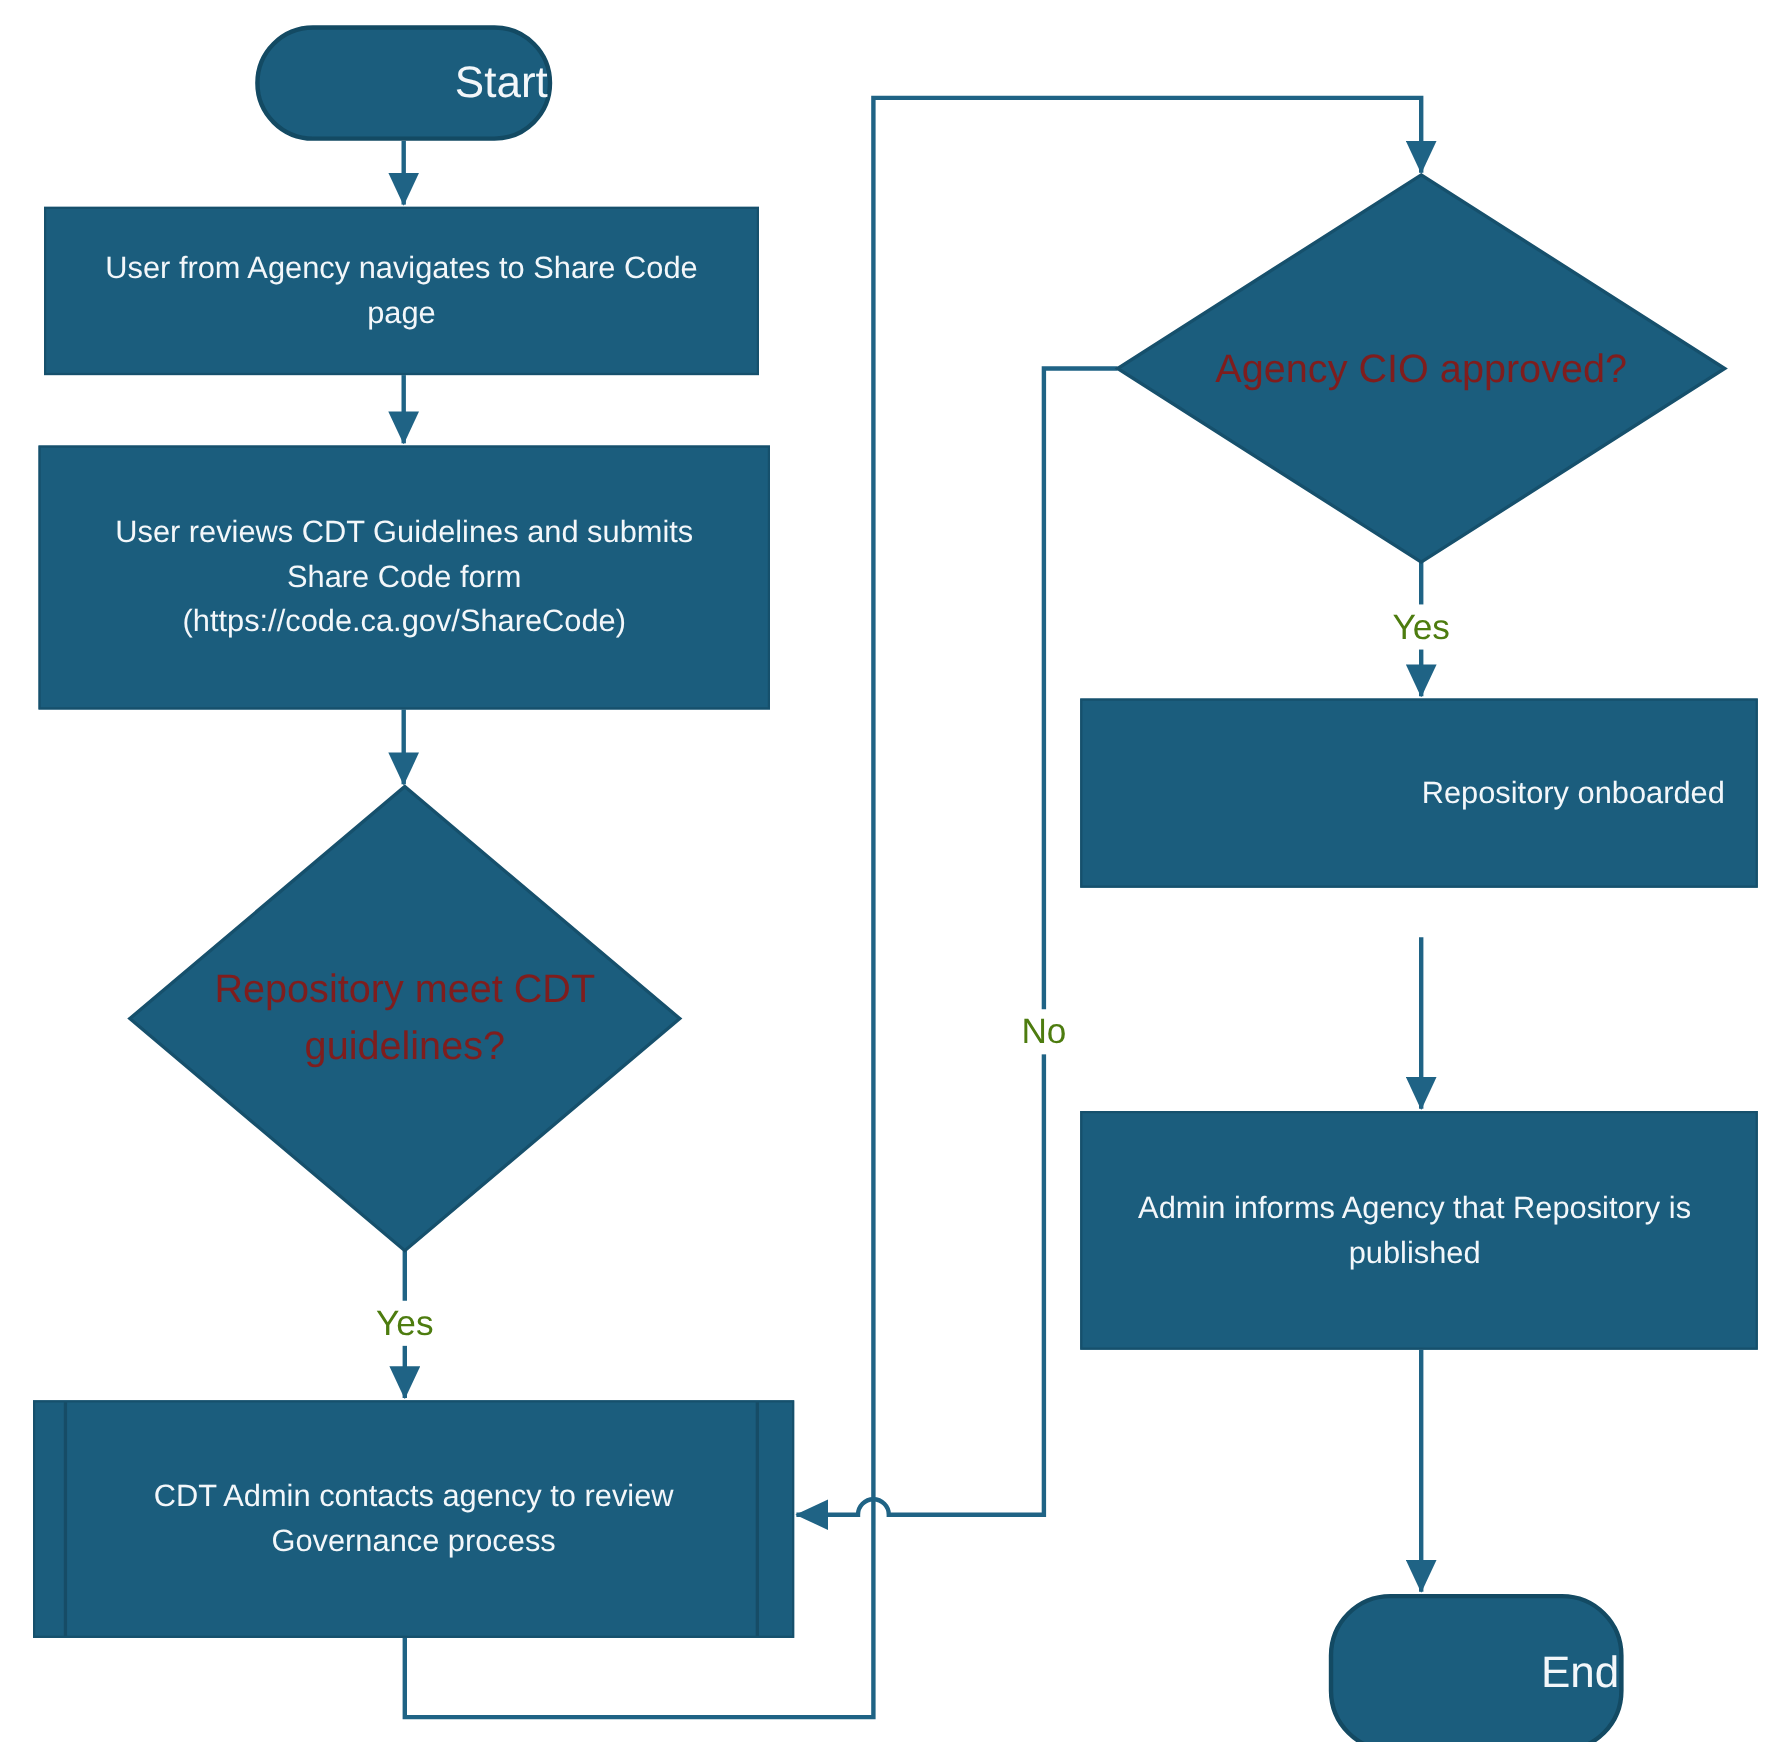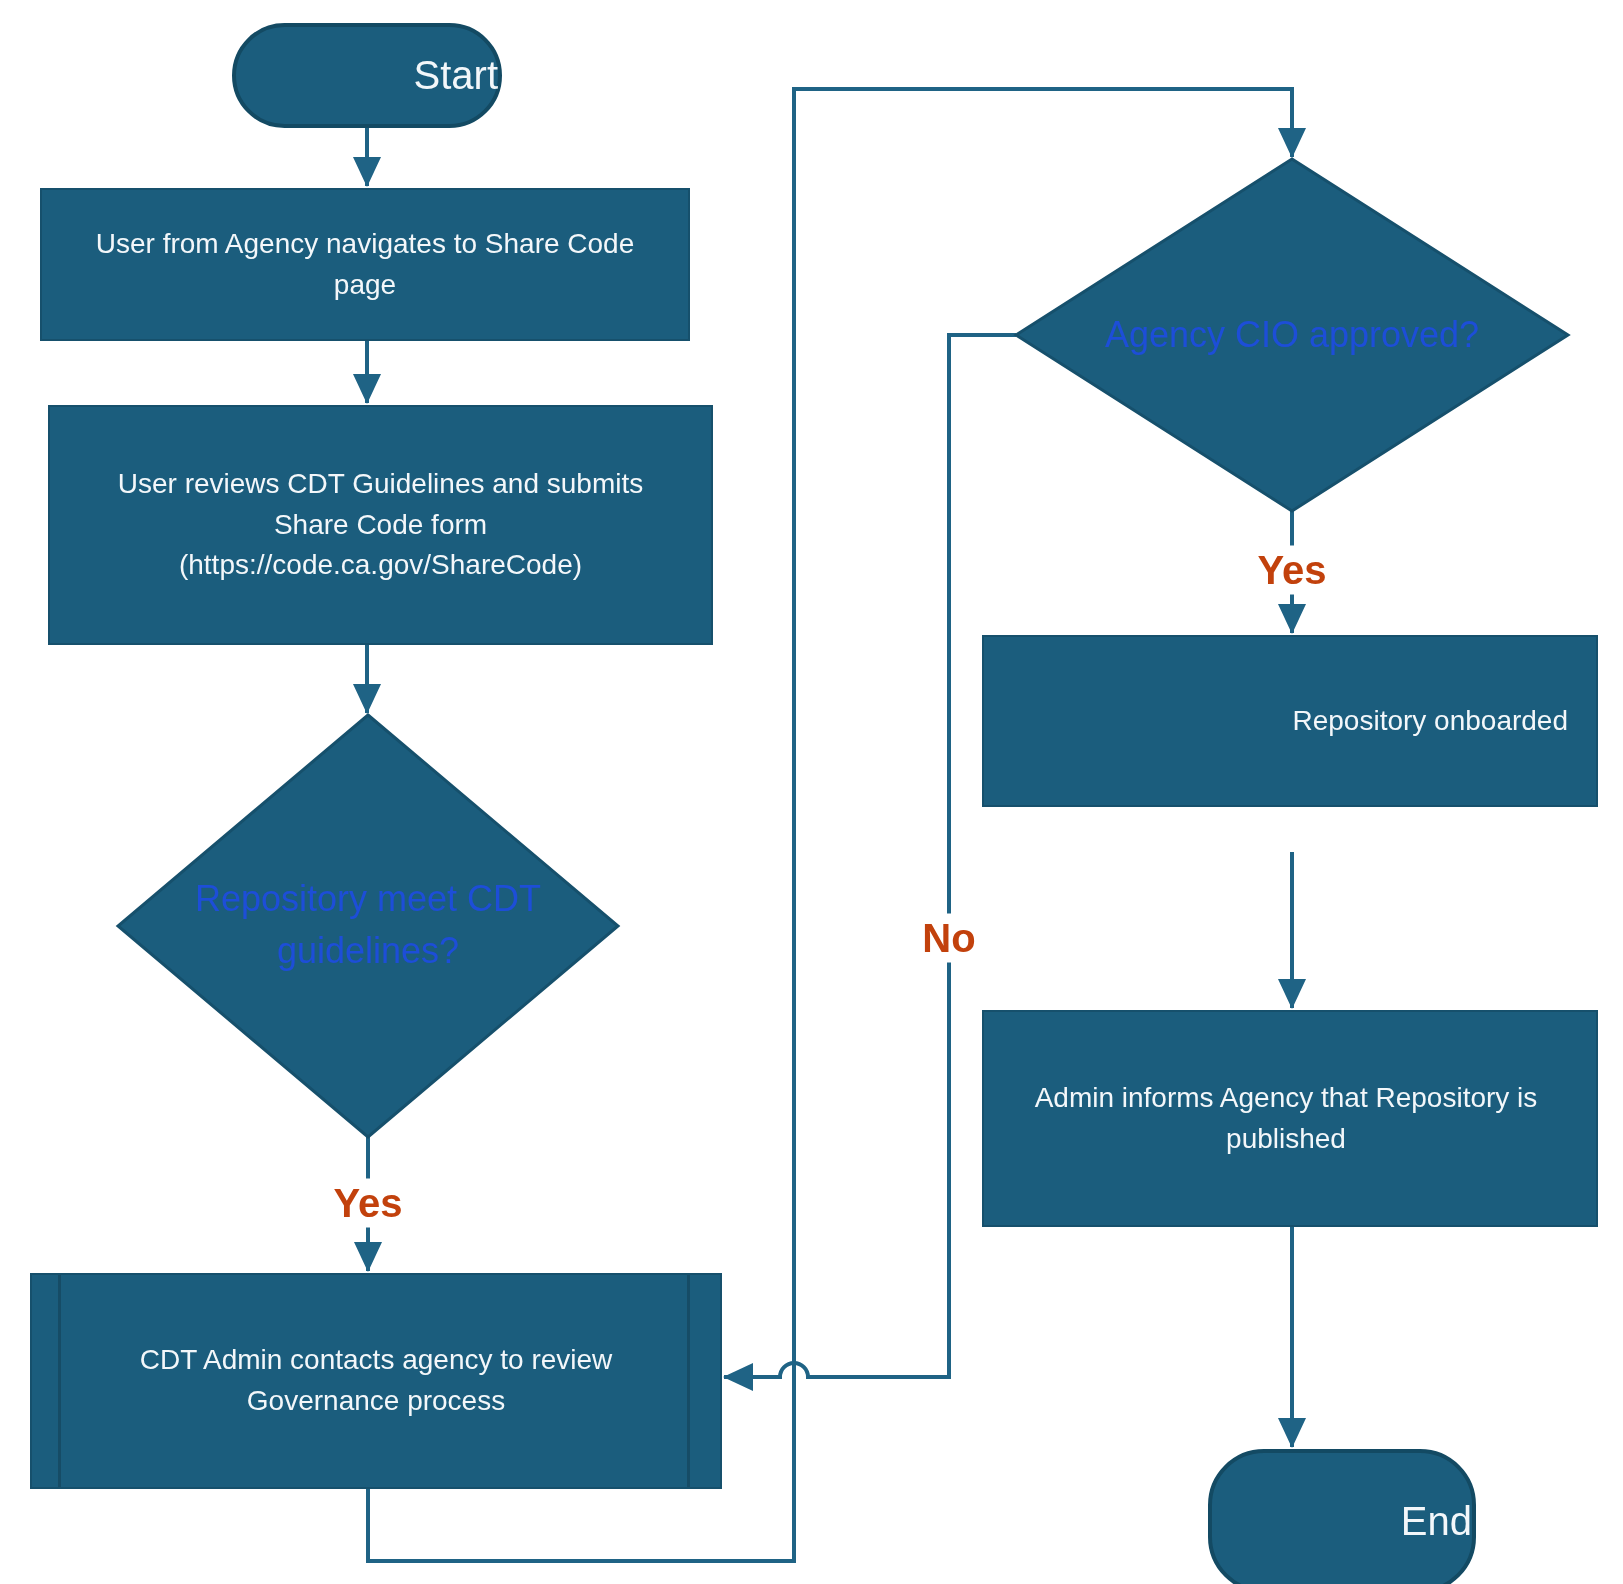--- a/index.html
+++ b/index.html
@@ -16,44 +16,44 @@
     position:absolute;box-sizing:border-box;
     background:#1b5d7d;border:2px solid #16506c;
     color:#f3f7fa;
     display:flex;align-items:center;justify-content:flex-end;
     text-align:center;
   }
   .process{font-size:28px;line-height:1.45;padding:4px 28px;}
   .terminator{border-radius:56px;border-width:4px;border-color:#134a63;font-size:40px;}
   .node-start{left:232px;top:23px;width:270px;height:105px;}
   .node-navigate{left:40px;top:188px;width:650px;height:153px;}
-  .node-review{left:35px;top:405px;width:665px;height:240px;margin-left:13px;}
+  .node-review{left:35px;top:405px;width:665px;height:240px;}
   .node-cdt-admin{left:30px;top:1273px;width:692px;height:216px;}
   .node-repo-onboarded{left:982px;top:635px;width:616px;height:172px;}
   .node-admin-informs{left:982px;top:1010px;width:616px;height:217px;padding-left:20px;}
   .node-end{left:1208px;top:1449px;width:268px;height:144px;}
 
   
   .innerline{position:absolute;top:0;bottom:0;width:3px;background:rgba(0,0,0,0.18);}
   .innerline.l{left:26px;}
   .innerline.r{right:30px;}
 
   
   .dtext{
-    position:absolute;color:#1d4ed8;font-size:36px;line-height:1.45;
+    position:absolute;color:#7f1d1d;font-size:36px;line-height:1.45;
     text-align:center;display:flex;align-items:center;justify-content:center;
   }
   .dtext-guidelines{left:158px;top:800px;width:420px;height:250px;}
   .dtext-cio{left:1032px;top:270px;width:520px;height:130px;}
 
   
   .elabel{
     position:absolute;transform:translate(-50%,-50%);
-    background:#ffffff;color:#c2410c;font-size:40px;
-    padding:2px 8px;white-space:nowrap;font-weight:bold;
+    background:#ffffff;color:#4d7c0f;font-size:32px;
+    padding:2px 8px;white-space:nowrap;
   }
   .elabel-yes1{left:368px;top:1203px;}
   .elabel-no1{left:949px;top:938px;}
   .elabel-yes2{left:1292px;top:570px;}
 </style>
 </head>
 <body>
 
 <div class="canvas">
 

